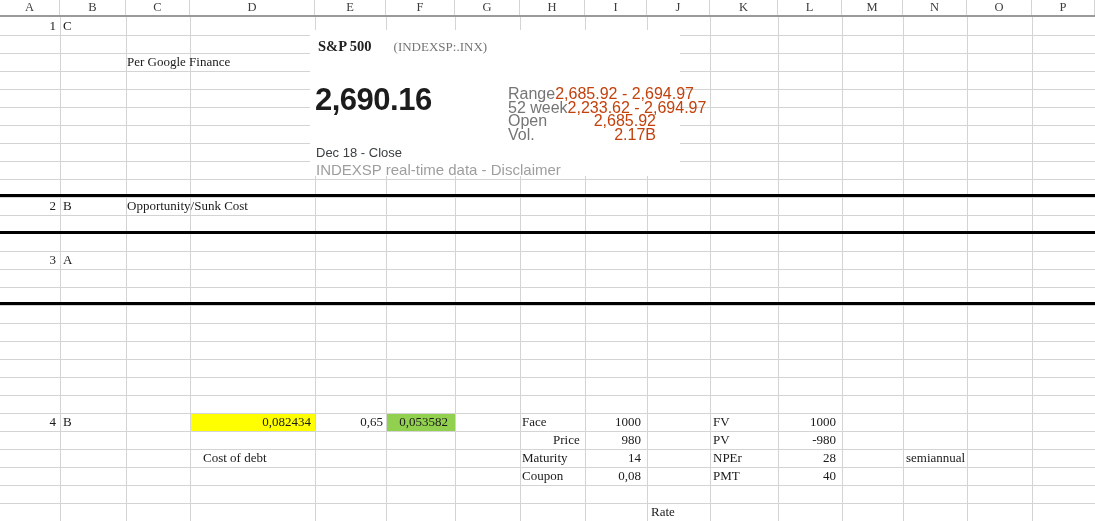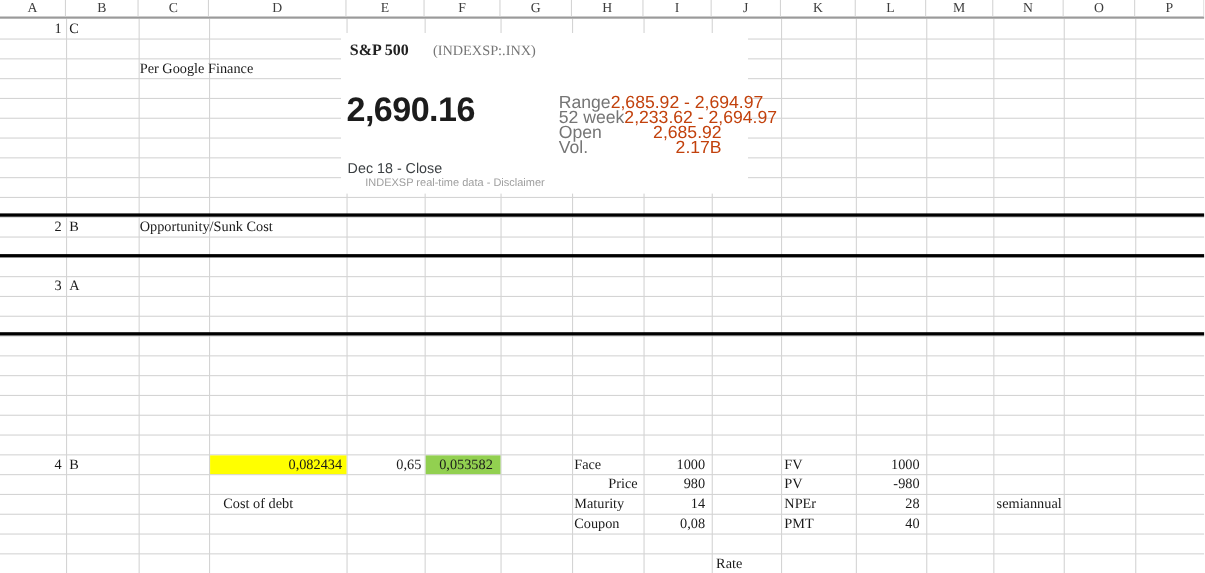--- a/index.html
+++ b/index.html
@@ -23,21 +23,21 @@
   
   .widget{position:absolute;left:310px;top:30px;width:370px;height:146px;background:#ffffff;
           z-index:1;font-family:"Liberation Sans",sans-serif;}
   .w-titlerow{position:absolute;left:8px;top:7px;white-space:nowrap;font-family:Liberation Serif, serif;}
   .w-title{font-size:14.5px;font-weight:bold;color:#212121;}
   .w-ticker{font-size:13px;color:#757575;margin-left:18px;}
   .w-price{position:absolute;left:5px;top:52px;font-size:31px;font-weight:bold;color:#1c1c1c;
            letter-spacing:-0.5px;white-space:nowrap;}
   .w-change{position:absolute;left:4px;top:90px;font-size:20px;white-space:nowrap;}
   .w-date{position:absolute;left:6px;top:115px;font-size:13px;color:#3c4043;white-space:nowrap;}
-  .w-disclaimer{position:absolute;left:6px;top:131px;font-size:10px;color:#9e9e9e;white-space:nowrap;margin-left:16px;}
+  .w-disclaimer{position:absolute;left:6px;top:131px;font-size:15px;color:#9e9e9e;white-space:nowrap;}
   .w-stats{position:absolute;left:198px;right:24px;top:57px;font-size:16px;}
   .w-statrow{display:flex;justify-content:space-between;line-height:13.5px;white-space:nowrap;}
   .w-statlabel{color:#757575;}
   .w-statvalue{color:#c2410c;text-align:center;}
 </style>
 </head>
 <body>
 
 <div id="app">
 

